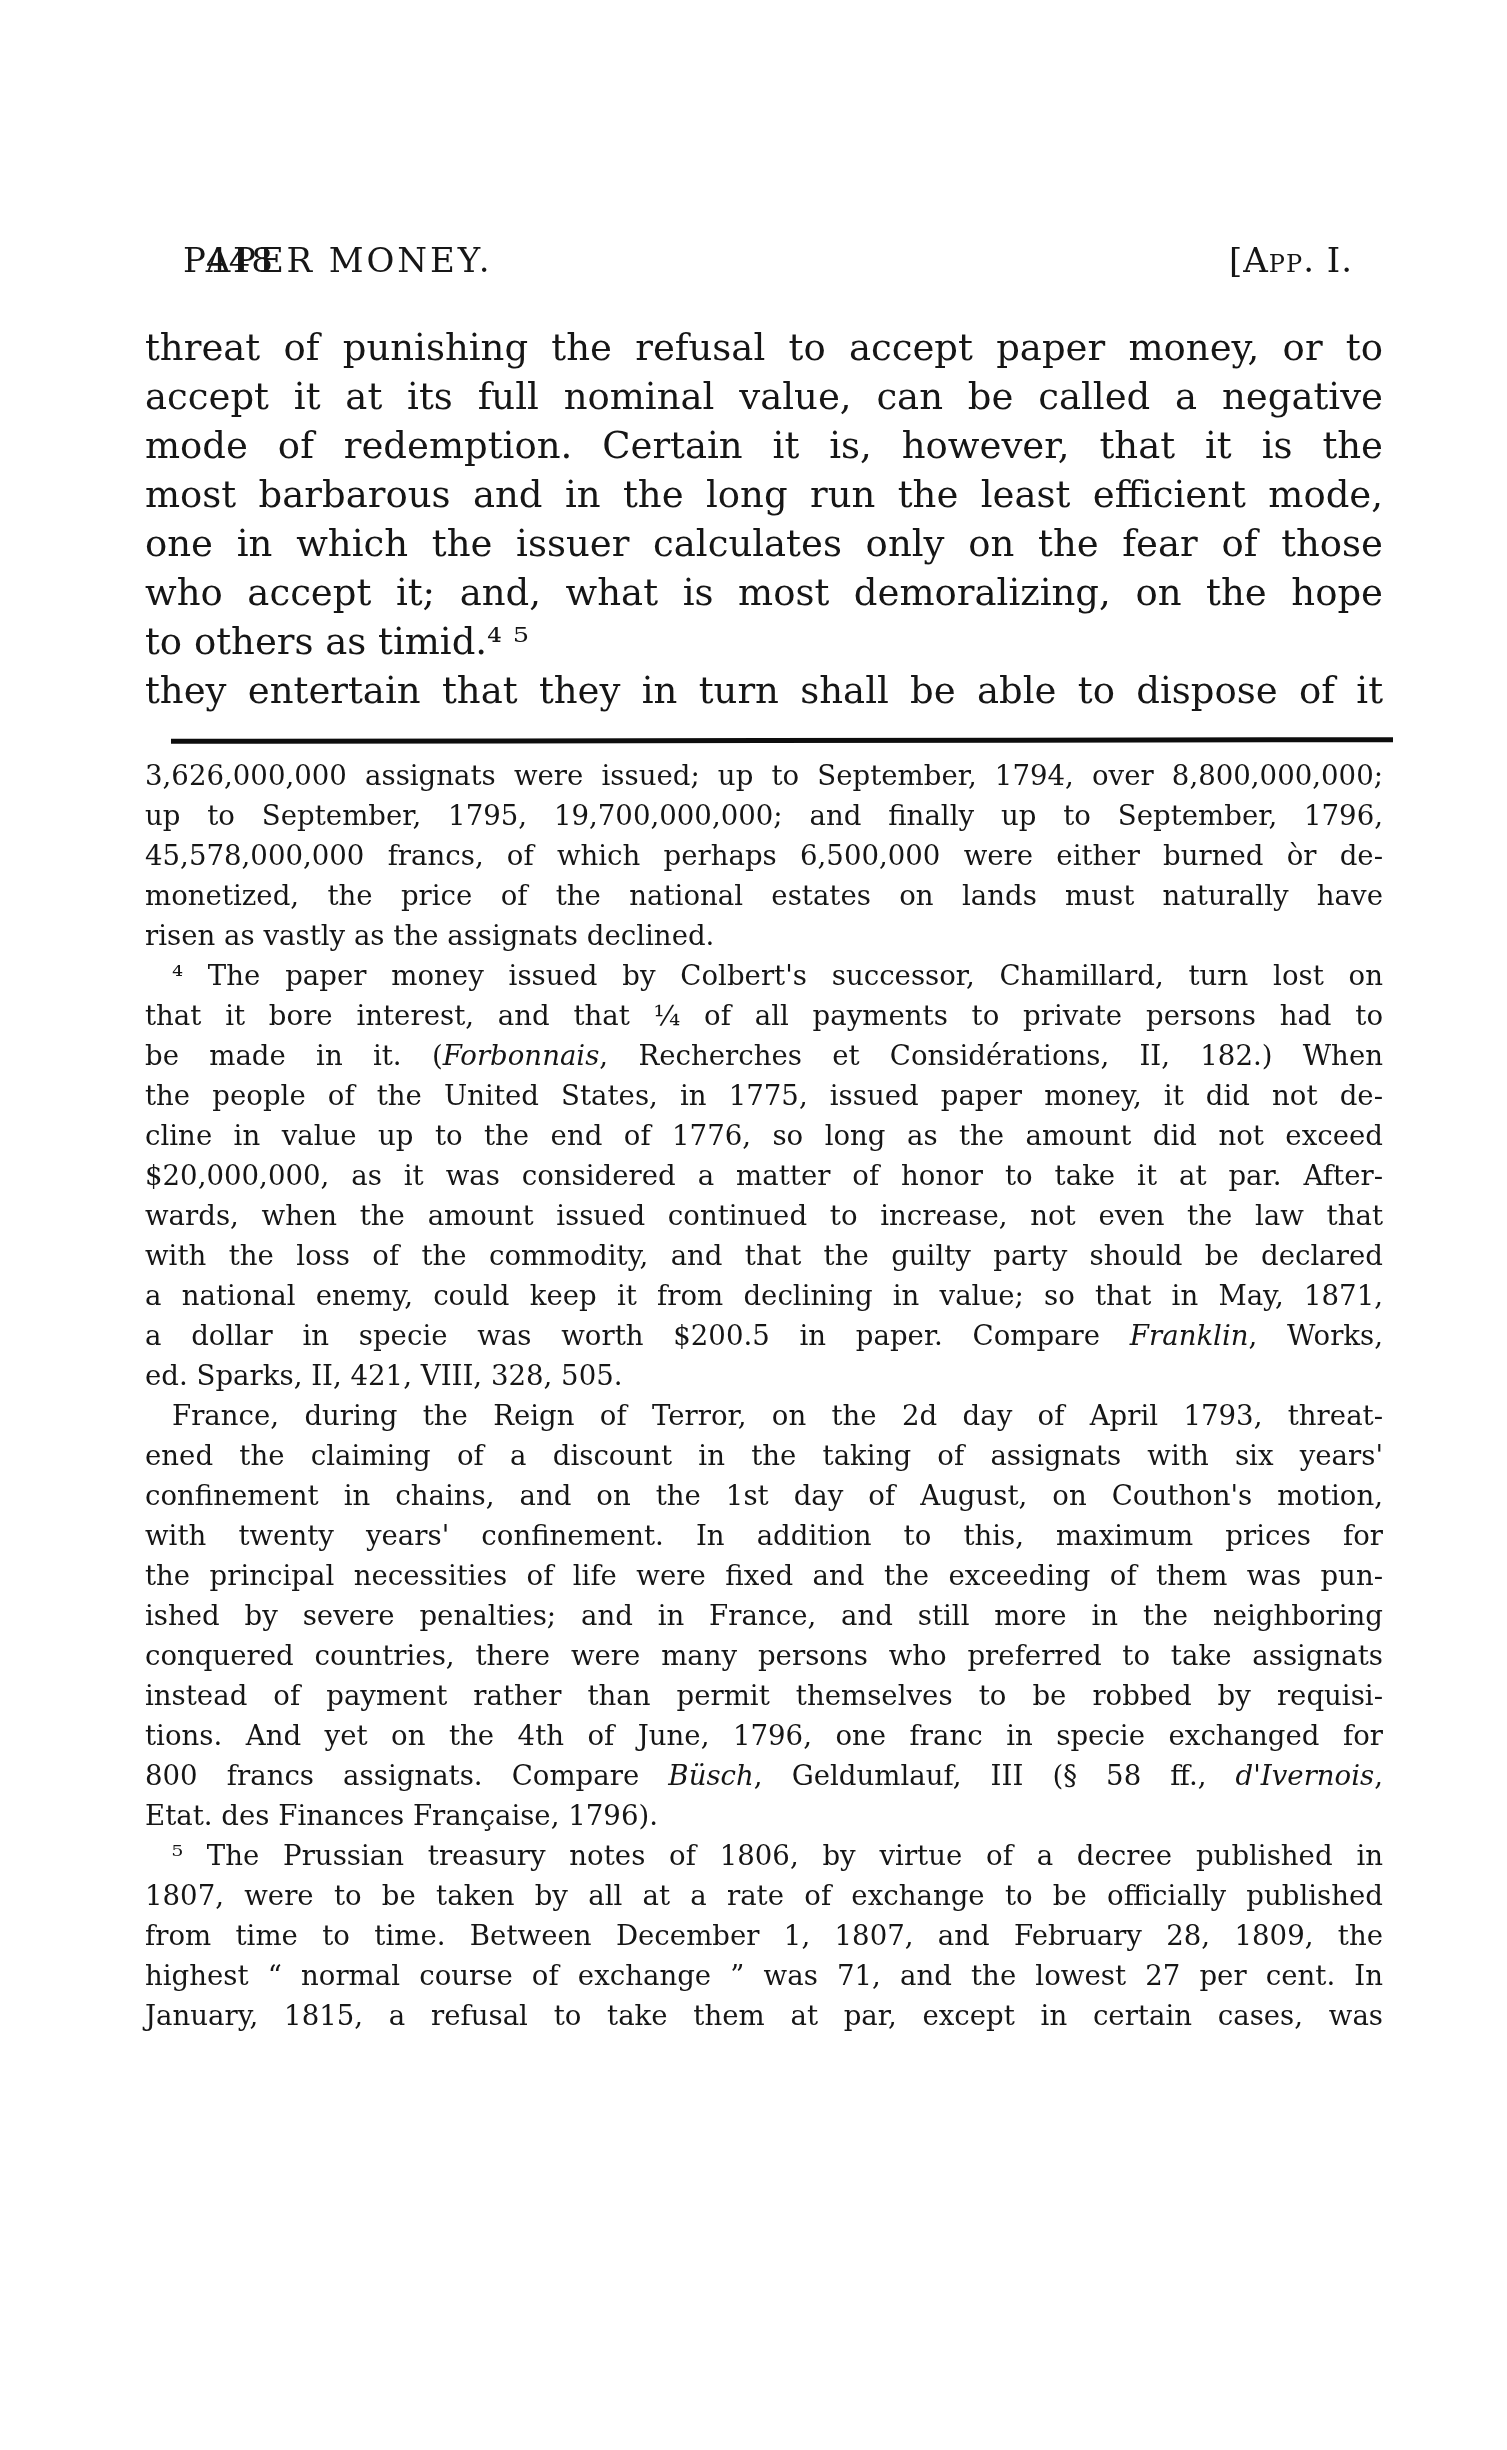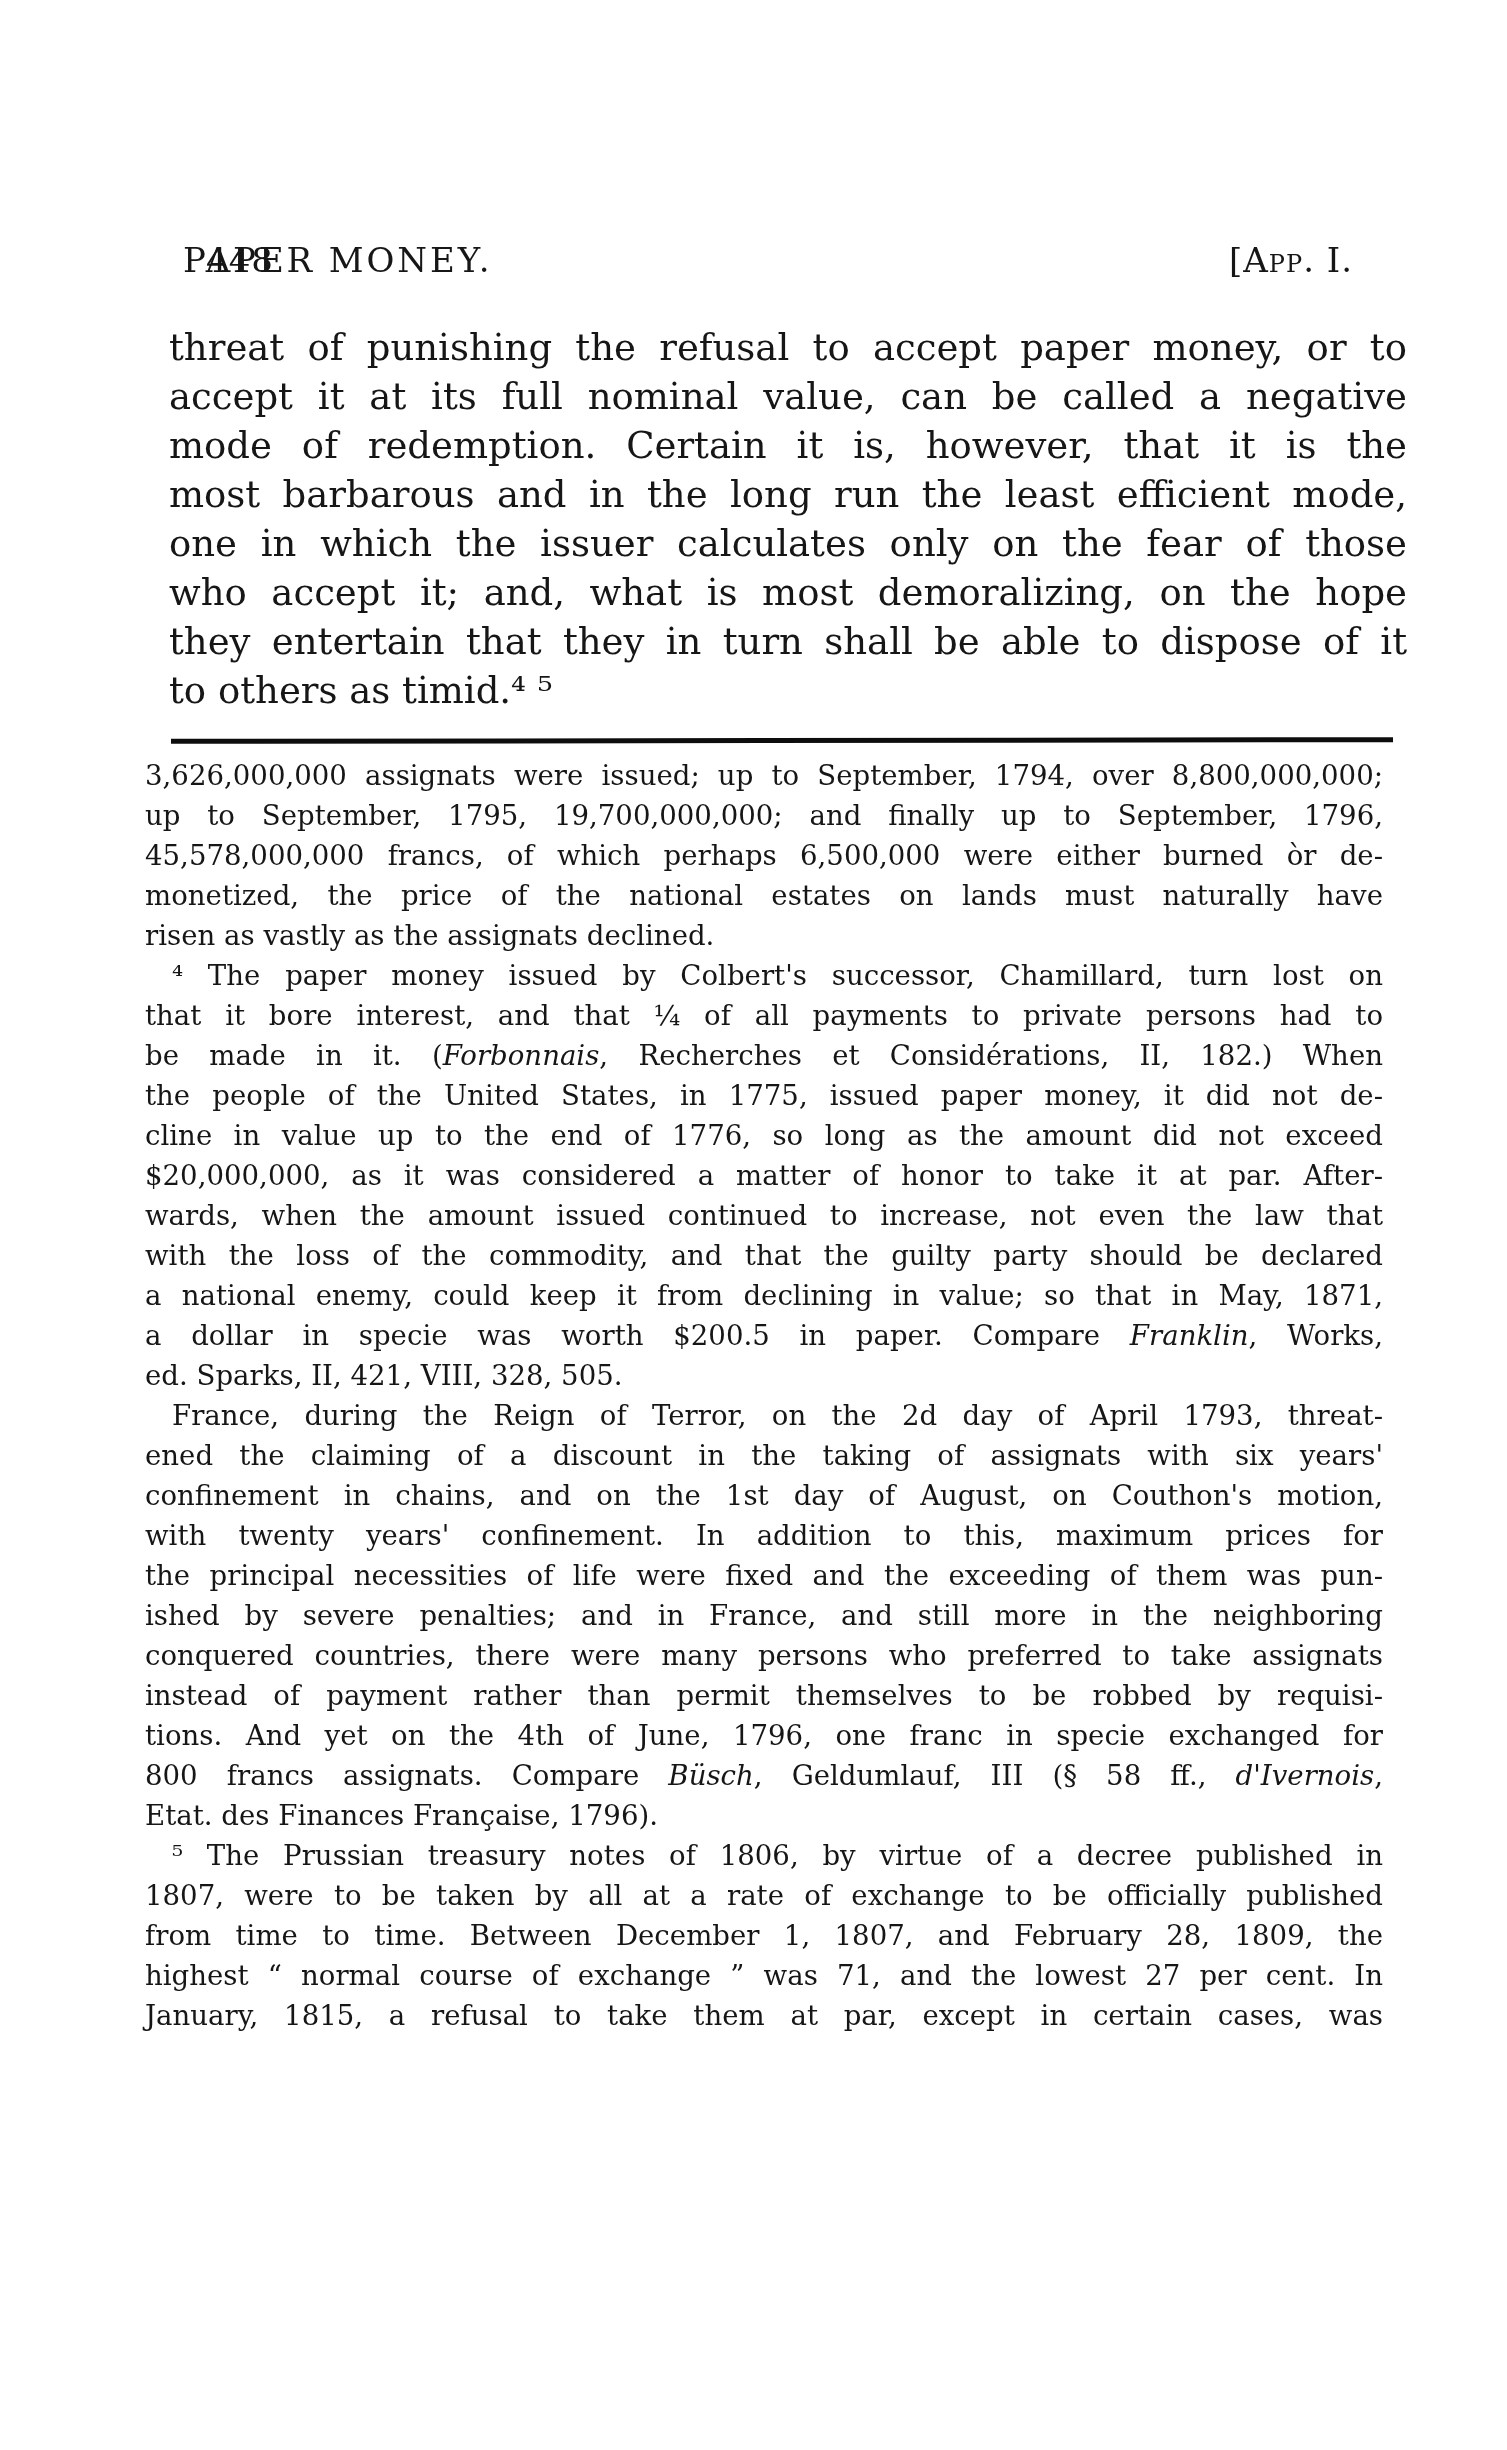--- a/index.html
+++ b/index.html
@@ -18,21 +18,21 @@
     position: absolute; left: 145px; top: 240px; width: 1238px; height: 48px;
     font-size: 34px;
   }
   .page-number { position: absolute; left: 61px; top: 0; letter-spacing: 1px; }
   .running-title { position: absolute; left: 0; right: 0; top: 0; letter-spacing: 2.9px; text-indent: 38px; }
   .section-ref { position: absolute; right: 30px; top: 0; font-variant: small-caps; letter-spacing: 1px; }
 
   
   .body-text {
     position: absolute; left: 145px; top: 323px; width: 1238px;
-    font-size: 37px; line-height: 49px; margin-left: 24px;
+    font-size: 37px; line-height: 49px;
   }
 
   
   .footnote-separator {
     position: absolute; left: 171px; top: 738px; width: 1222px; height: 4.8px;
     background: #0d0d0d;
     transform: rotate(-0.08deg);
   }
 
   
@@ -58,22 +58,22 @@
     <span class="section-ref">[App. I.</span>
   </div>
 
   <div class="body-text">
       <div class="jline">threat of punishing the refusal to accept paper money, or to</div>
       <div class="jline">accept it at its full nominal value, can be called a negative</div>
       <div class="jline">mode of redemption.  Certain it is, however, that it is the</div>
       <div class="jline">most barbarous and in the long run the least efficient mode,</div>
       <div class="jline">one in which the issuer calculates only on the fear of those</div>
       <div class="jline">who accept it; and, what is most demoralizing, on the hope</div>
+      <div class="jline lastline">to others as timid.⁴ ⁵</div>
       <div class="jline">they entertain that they in turn shall be able to dispose of it</div>
-      <div class="jline lastline">to others as timid.⁴ ⁵</div>
     </div>
 
   <div class="footnote-separator"></div>
 
   <div class="footnotes">
       <div class="fn-para">
         <div class="jline">3,626,000,000 assignats were issued; up to September, 1794, over 8,800,000,000;</div>
         <div class="jline">up to September, 1795, 19,700,000,000; and finally up to September, 1796,</div>
         <div class="jline">45,578,000,000 francs, of which perhaps 6,500,000 were either burned òr de-</div>
         <div class="jline">monetized, the price of the national estates on lands must naturally have</div>

